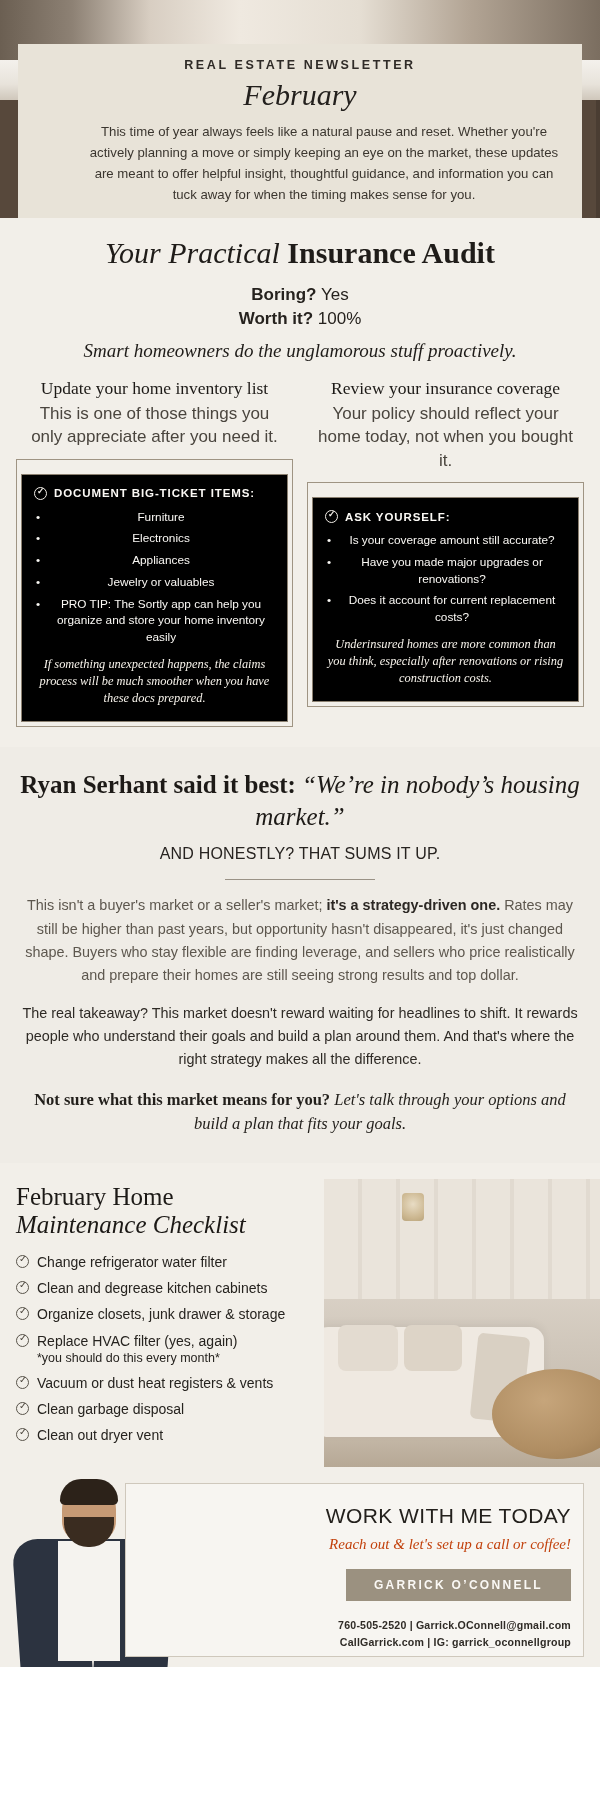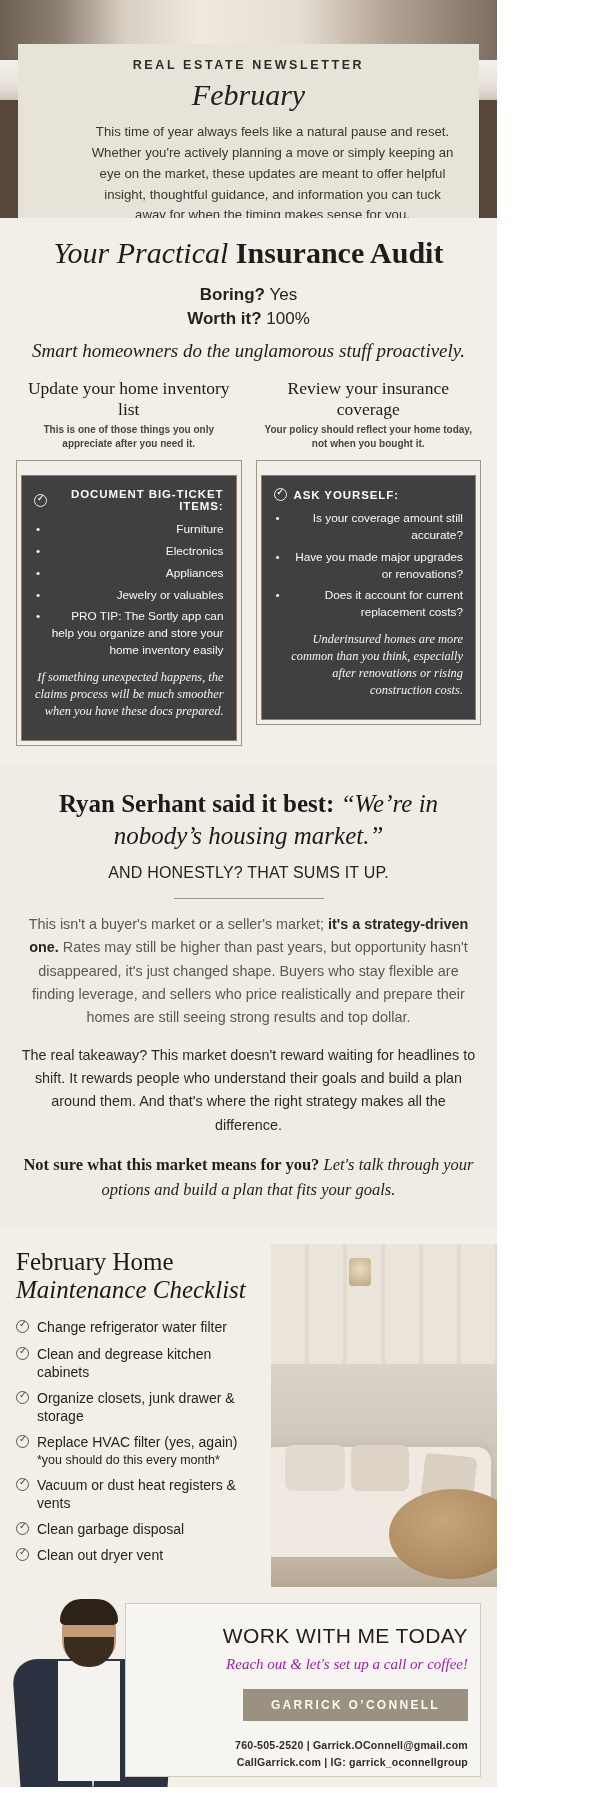--- a/index.html
+++ b/index.html
@@ -3,21 +3,21 @@
 <meta charset="utf-8">
 <style>
   * { box-sizing: border-box; margin: 0; padding: 0; }
   html, body {
     width: 600px;
     background: #ffffff;
     font-family: "Liberation Sans", sans-serif;
   }
   body { width: 600px; }
 
-  .page { width: 497px; position: relative; overflow: hidden; }
+  .page { width: 600px; position: relative; overflow: hidden; }
 
   
   .hero {
     position: relative;
     height: 218px;
     background:
       linear-gradient(180deg,#b7a694 0%, #c9bbab 18%, #ded5c9 34%, #cdbfaf 52%, #6b5b4c 66%, #3a3029 80%, #2b241f 100%);
     overflow: hidden;
   }
   .hero .kitchen-strip {
@@ -96,34 +96,33 @@
     margin-top: 16px;
     text-align: center;
   }
   .col { flex: 1 1 0; min-width: 0; }
   .col-h {
     font-family: "Liberation Serif", serif;
     font-size: 17.5px;
     color: #1d1a17;
   }
   .col-s {
-    font-size: 10px;
+    font-size: 17px;
     color: #4a453e;
     line-height: 1.38;
     margin-top: 3px;
     padding: 0 6px;
-    font-weight: bold;
   }
 
   .box {
     margin-top: 10px;
-    background: #404040;
+    background: #000000;
     border: 1px solid #8b8070;
-    padding: 12px 12px 20px;
-    text-align: right;
+    padding: 12px 12px 14px;
+    text-align: center;
     color: #fbf9f5;
     min-height: 205px;
   }
   .box-outer { padding: 4px; border: 1px solid #9f9483; background: transparent; margin-top: 10px;}
   .box-head {
     display: flex; align-items: center; gap: 7px;
     font-size: 11.5px; font-weight: 700; letter-spacing: .9px;
     margin-bottom: 9px;
   }
   .chk {
@@ -262,21 +261,21 @@
     background:#2c3340; border-radius: 26px 6px 0 0; transform: skewX(4deg); }
   .agent .suit-r { position:absolute; left:88px; top:62px; width:74px; height:128px;
     background:#2c3340; border-radius: 6px 26px 0 0; transform: skewX(-4deg); }
 
   .cta {
     position: absolute; left: 125px; right: 16px; top: 16px; bottom: 10px;
     background: #f7f5f1; border: 1px solid #cfc8bc;
     text-align: right; padding: 20px 12px 12px;
   }
   .cta-h { font-size: 21px; color: #23201c; letter-spacing: .4px; }
-  .cta-s { font-family:"Liberation Serif", serif; font-style: italic; font-size: 15px; color: #a21caf; margin-top: 8px; }
+  .cta-s { font-family:"Liberation Serif", serif; font-style: italic; font-size: 15px; color: #c2410c; margin-top: 8px; }
   .cta-btn {
     display: inline-block; margin-top: 16px;
     background: #9b9180; color: #fbf9f5;
     font-size: 12px; font-weight: 700; letter-spacing: 2.3px;
     padding: 9px 28px;
   }
   .cta-c1 { margin-top: 18px; font-size: 10.6px; font-weight: 700; color:#2f2b26; letter-spacing:.2px;}
   .cta-c2 { margin-top: 5px; font-size: 10.6px; font-weight: 700; color:#2f2b26; letter-spacing:.2px;}
 </style>
 </head>

